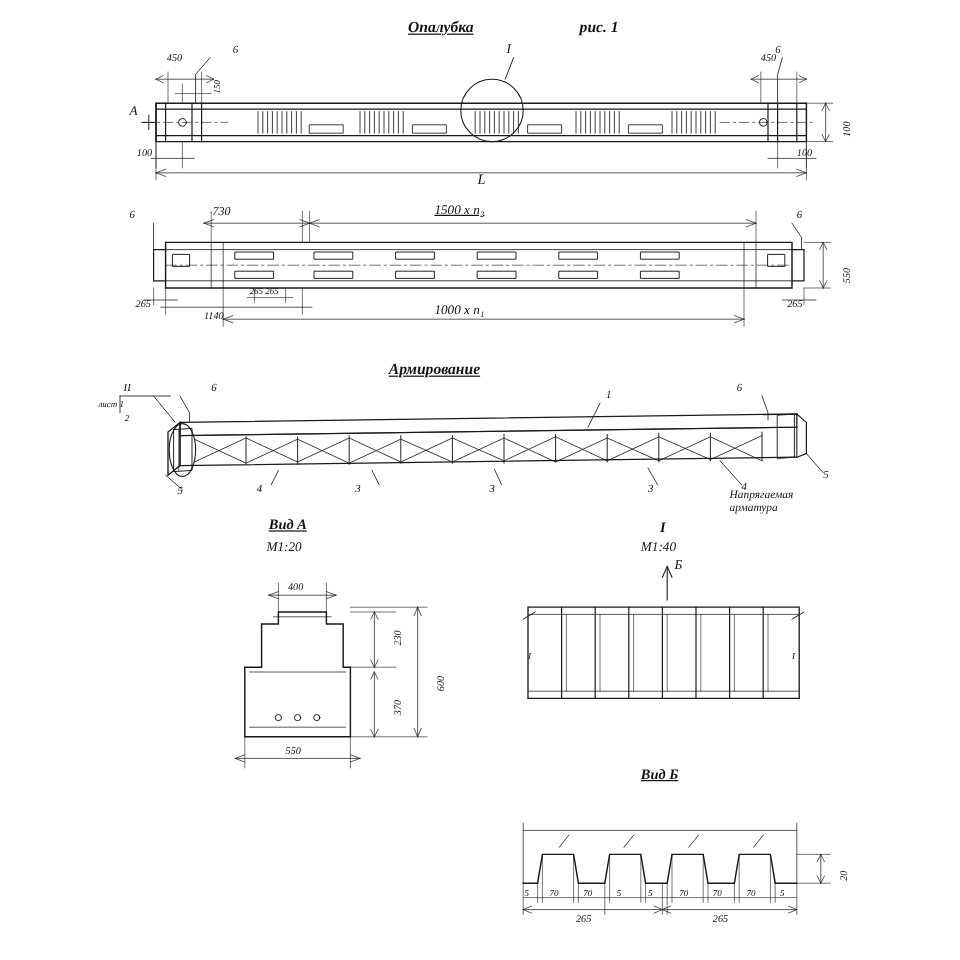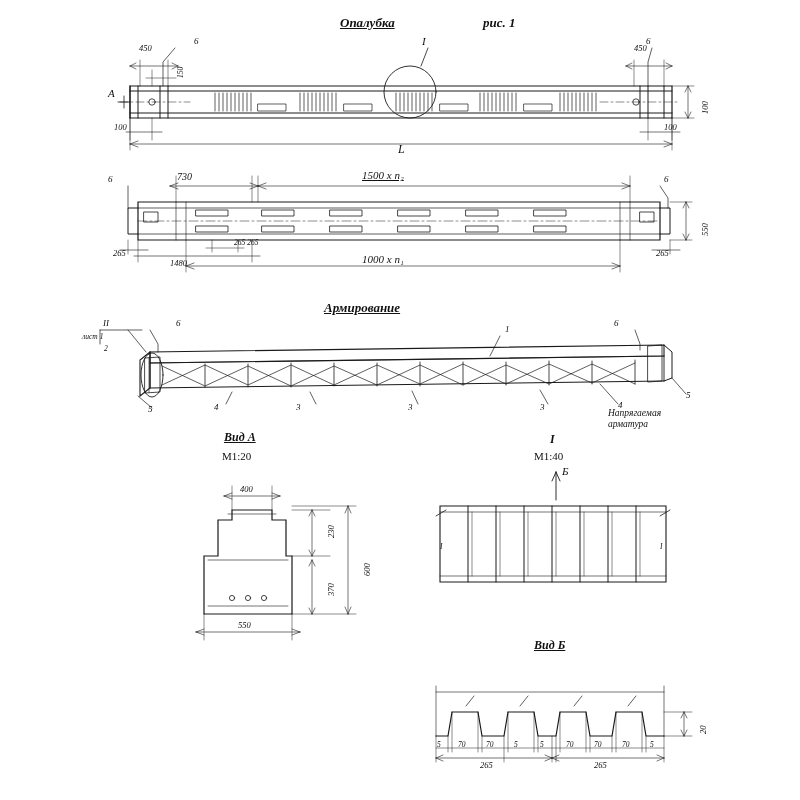--- a/index.html
+++ b/index.html
@@ -38,20 +38,21 @@
     font-style: italic;
   }
   .title {
     font-size: 13px;
     font-style: italic;
     font-weight: bold;
     text-decoration: underline;
   }
   .subtitle {
     font-size: 11px;
+    font-style: italic;
     text-align: center;
     line-height: 12px;
   }
   .dimtxt {
     font-size: 8.5px;
     font-style: italic;
   }
   .small {
     font-size: 7.5px;
     font-style: italic;
@@ -396,22 +397,22 @@
   <div class="lbl dimtxt rot90" style="left:700px; top:114px;">100</div>
   <div class="lbl it" style="left:398px; top:144px; font-size:12px;">L</div>
 
   <div class="lbl it" style="left:108px; top:174px;">6</div>
   <div class="lbl it" style="left:664px; top:174px;">6</div>
   <div class="lbl dimtxt" style="left:177px; top:172px; font-size:10px;text-align:right;">730</div>
   <div class="lbl dimtxt" style="left:362px; top:170px; font-size:11px;text-decoration:underline;">1500 x n₂</div>
   <div class="lbl dimtxt" style="left:362px; top:254px; font-size:11px;">1000 x n₁</div>
   <div class="lbl dimtxt" style="left:113px; top:248px;">265</div>
   <div class="lbl dimtxt" style="left:656px; top:248px;">265</div>
-  <div class="lbl dimtxt" style="left:170px; top:258px;">1480</div>
-  <div class="lbl small" style="left:208px; top:238px;margin-left:26px;">265 265</div>
+  <div class="lbl dimtxt" style="left:170px; top:258px;">1140</div>
+  <div class="lbl small" style="left:208px; top:238px;">265 265</div>
   <div class="lbl dimtxt rot90" style="left:700px; top:236px;">550</div>
 
   <div class="lbl it" style="left:103px; top:318px;">II</div>
   <div class="lbl small" style="left:82px; top:332px;">лист 1</div>
   <div class="lbl small" style="left:104px; top:344px;">2</div>
   <div class="lbl it" style="left:176px; top:318px;">6</div>
   <div class="lbl it" style="left:614px; top:318px;">6</div>
   <div class="lbl it" style="left:505px; top:324px;">1</div>
   <div class="lbl it" style="left:214px; top:402px;">4</div>
   <div class="lbl it" style="left:618px; top:400px;">4</div>

